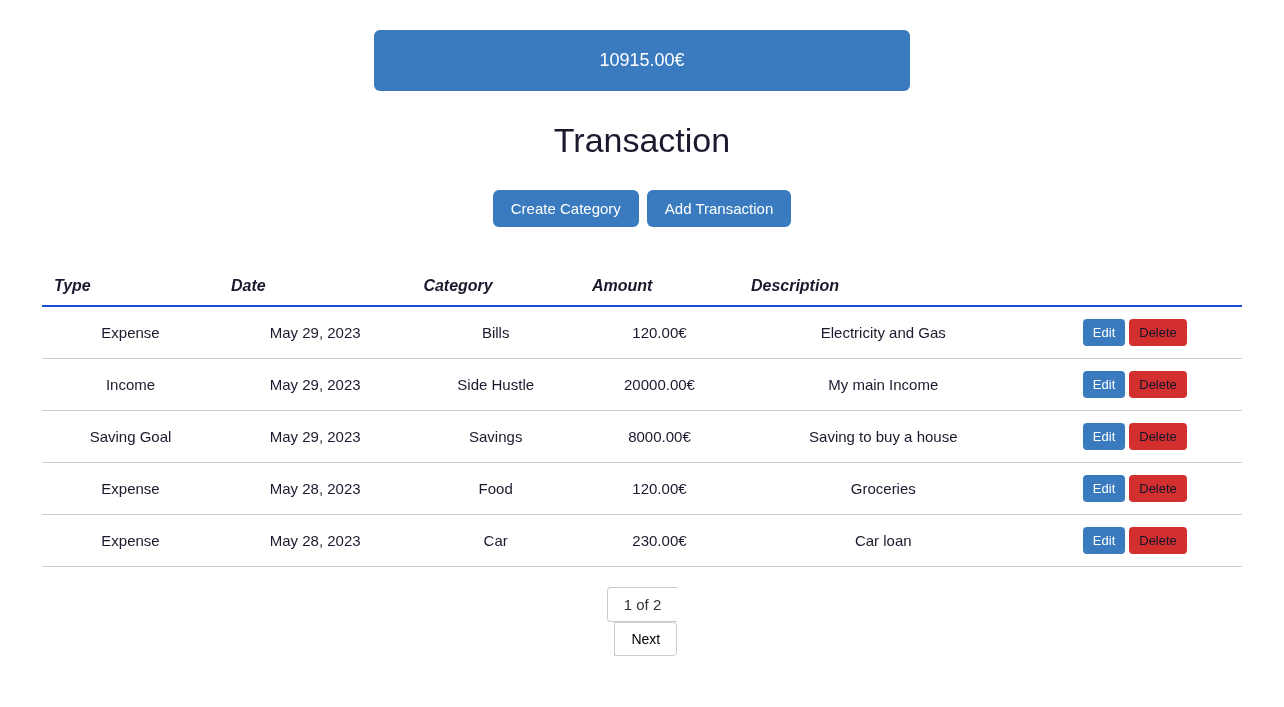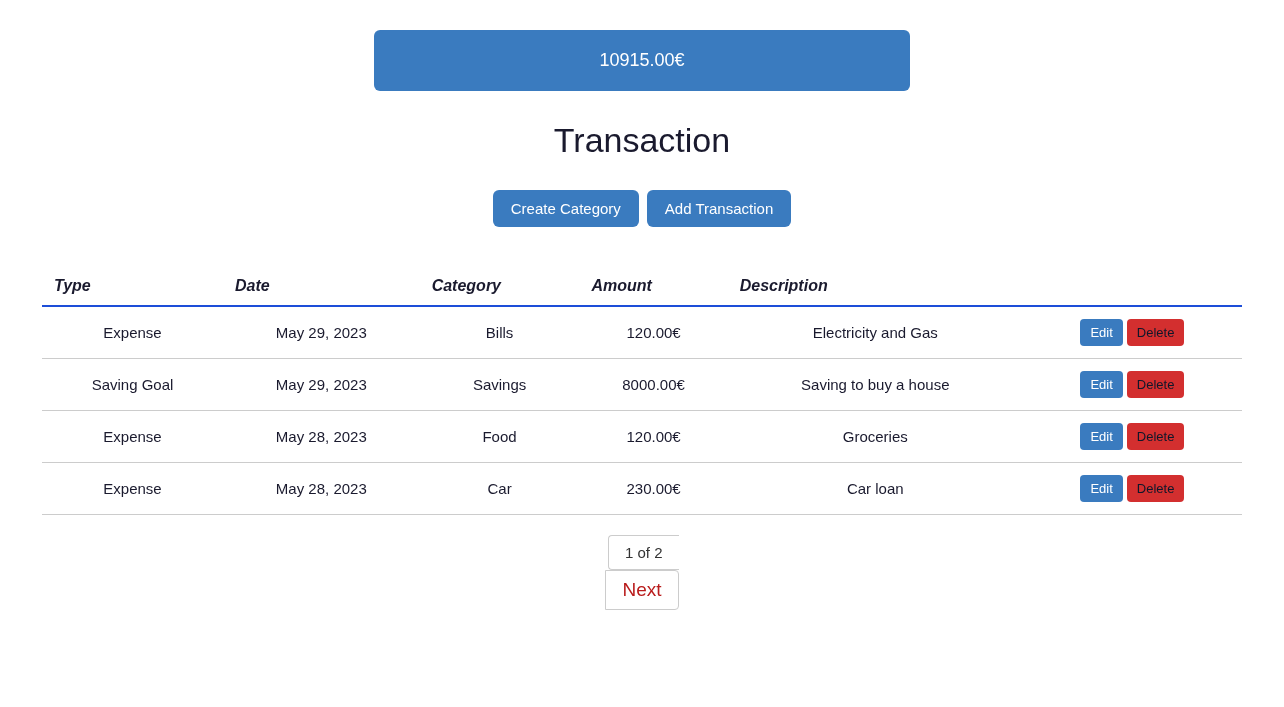--- a/index.html
+++ b/index.html
@@ -113,22 +113,22 @@
       border-radius: 4px 0 0 4px;
       font-size: 15px;
       color: #333;
       border-right: none;
     }
 
     .btn-next {
       border: 1px solid #ccc;
       padding: 8px 16px;
       border-radius: 0 4px 4px 0;
-      font-size: 19px;
-      color: #b91c1c;
+      font-size: 14px;
+      color: #000000;
       background: white;
       cursor: pointer;
       text-decoration: none;
     }
 
     .actions-cell {
       white-space: nowrap;
     }
   </style>
 </head>
@@ -159,20 +159,28 @@
   <tbody id="table-body">
   <tr>
         <td>Expense</td>
         <td>May 29, 2023</td>
         <td>Bills</td>
         <td>120.00€</td>
         <td>Electricity and Gas</td>
         <td class="actions-cell"><button class="btn-edit">Edit</button><button class="btn-delete">Delete</button></td>
       </tr>
       <tr>
+        <td>Income</td>
+        <td>May 29, 2023</td>
+        <td>Side Hustle</td>
+        <td>20000.00€</td>
+        <td>My main Income</td>
+        <td class="actions-cell"><button class="btn-edit">Edit</button><button class="btn-delete">Delete</button></td>
+      </tr>
+      <tr>
         <td>Saving Goal</td>
         <td>May 29, 2023</td>
         <td>Savings</td>
         <td>8000.00€</td>
         <td>Saving to buy a house</td>
         <td class="actions-cell"><button class="btn-edit">Edit</button><button class="btn-delete">Delete</button></td>
       </tr>
       <tr>
         <td>Expense</td>
         <td>May 28, 2023</td>

